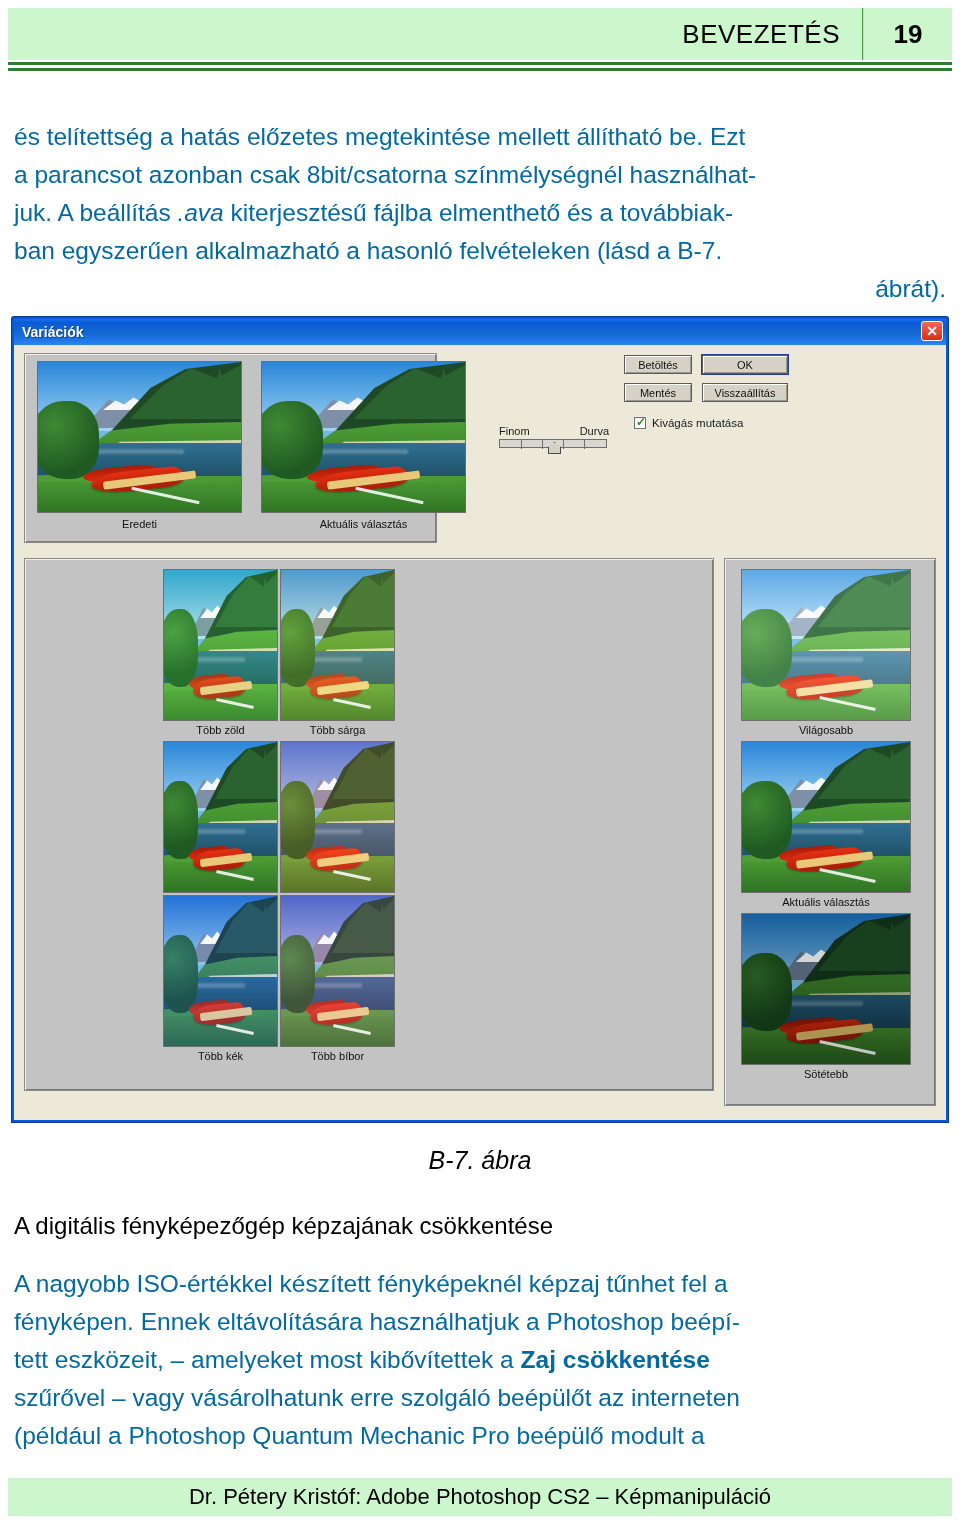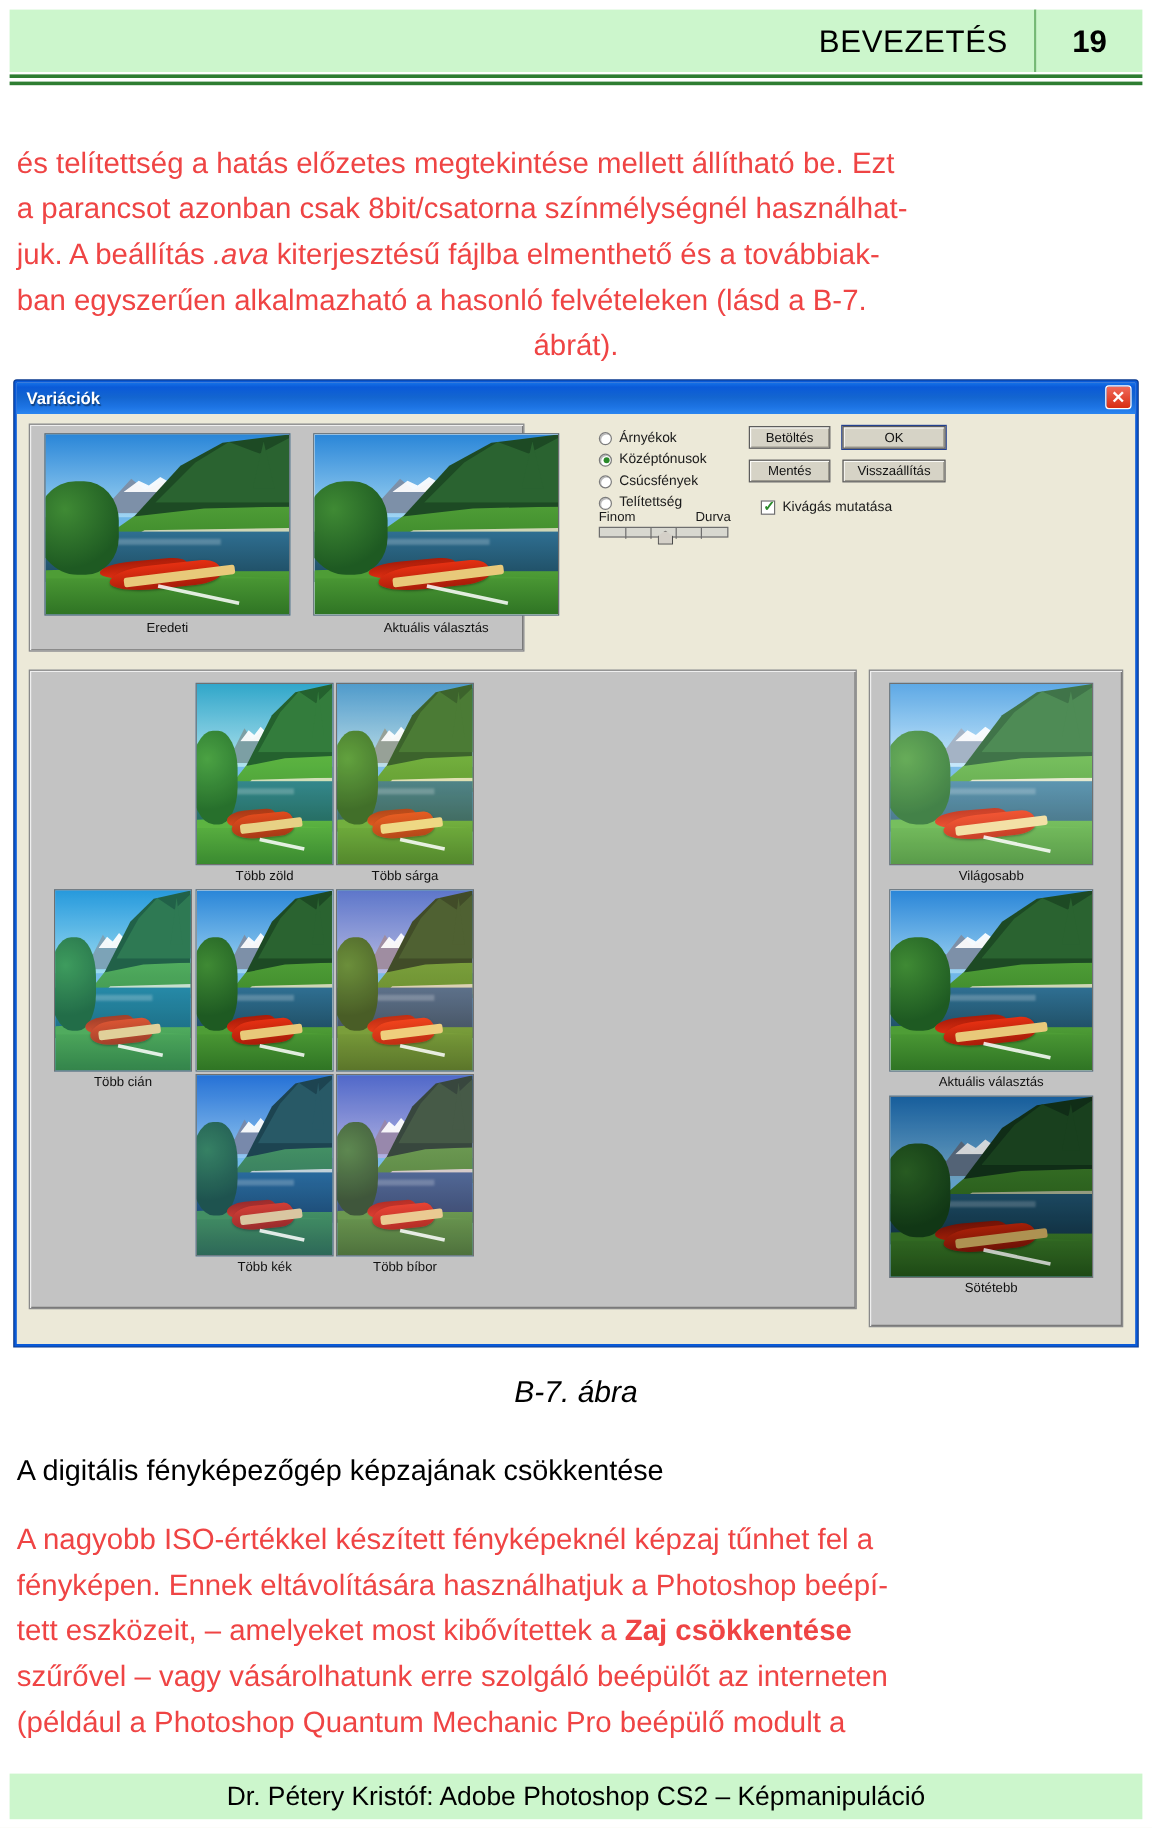--- a/index.html
+++ b/index.html
@@ -35,26 +35,26 @@
   .rule-a { height:3px; background:#2e7d32; }
   .rule-gap { height:3px; background:#ffffff; }
   .rule-b { height:3px; background:#2e7d32; }
 
   
   .para {
     position: absolute;
     font-size: 24.5px;
     line-height: 38px;
     text-align: justify;
-    color: #ef4444;
+    color: #0369a1;
   }
   .para .it { font-style: italic; }
   .para .bd { font-weight: bold; }
   #intro-para { left: 14px; top: 118px; width: 932px; }
-  #intro-para .lastline { text-align: center; }
+  #intro-para .lastline { text-align: right; }
 
   
   .fig-caption {
     position: absolute; left: 0; top: 1146px; width: 960px;
     text-align: center; font-style: italic; font-size: 25px;
   }
 
   
   .section-heading {
     position: absolute; left: 14px; top: 1212px; width: 932px;
@@ -365,38 +365,20 @@
             <div class="paddle"></div>
             <div class="oar"></div>
           <div class="veil"></div>
         </div>
         <div class="pv-label">Aktuális választás</div>
       </div>
     </div>
 
     <div class="controls">
 
-      <div class="radio-group">
-        <div class="radio-row">
-          <span class="radio-dot"></span>
-          <span class="radio-label">Árnyékok</span>
-        </div>
-        <div class="radio-row checked">
-          <span class="radio-dot"></span>
-          <span class="radio-label">Középtónusok</span>
-        </div>
-        <div class="radio-row">
-          <span class="radio-dot"></span>
-          <span class="radio-label">Csúcsfények</span>
-        </div>
-        <div class="radio-row">
-          <span class="radio-dot"></span>
-          <span class="radio-label">Telítettség</span>
-        </div>
-      </div>
 
       <div class="slider-wrap">
         <div class="slider-ends">
           <span>Finom</span>
           <span>Durva</span>
         </div>
         <div class="slider-track">
           <span class="tick" style="left:21px;"></span>
           <span class="tick" style="left:42px;"></span>
           <span class="tick" style="left:63px;"></span>
@@ -463,42 +445,20 @@
             <div class="bush"></div>
           <div class="canoe2"></div>
             <div class="canoe"></div>
             <div class="paddle"></div>
             <div class="oar"></div>
           <div class="veil"></div>
         </div>
         <div class="vlabel">Több sárga</div>
       </div>
 
-      <div class="vcell g-c1 g-r2">
-        <div class="vimg photo" style="--sky1:#1f8ed8;--sky2:#9ad8ef;--mtn:#7898ad;--forest:#1a4f30;--forest2:#276a3c;--grass1:#4aa248;--grass2:#3d8d3c;--grass3:#2d7633;--shore:#c5dbc8;--water1:#1f7c9c;--water2:#155c72;--bush1:#389048;--bush2:#1b5c30;--canoe1:#d94118;--canoe2:#9c2a0e;--paddle:#dfcb8d;--veil:rgba(60,200,230,.13);--veilmode:screen;">
-          <div class="sky"></div>
-            <div class="mtn"></div>
-            <div class="snow"></div>
-          <div class="ridge"></div>
-            <div class="ridge2"></div>
-            <div class="tree"></div>
-          <div class="meadow"></div>
-            <div class="shore"></div>
-            <div class="water"></div>
-          <div class="waterglint"></div>
-            <div class="bank"></div>
-            <div class="bush"></div>
-          <div class="canoe2"></div>
-            <div class="canoe"></div>
-            <div class="paddle"></div>
-            <div class="oar"></div>
-          <div class="veil"></div>
-        </div>
-        <div class="vlabel">Több cián</div>
-      </div>
 
       <div class="vcell g-c2 g-r2 selected">
         <div class="vimg photo" style="--sky1:#2a86d8;--sky2:#9fd4f2;--mtn:#7d90a8;--forest:#1d4a24;--forest2:#2a6330;--grass1:#4e9d36;--grass2:#3f8a2c;--grass3:#2f7424;--shore:#cfd6b5;--water1:#2f6f92;--water2:#1d4a5e;--bush1:#3f8a34;--bush2:#1e5a22;--canoe1:#e53012;--canoe2:#a81c09;--paddle:#e8c97a;--veil:transparent;">
           <div class="sky"></div>
             <div class="mtn"></div>
             <div class="snow"></div>
           <div class="ridge"></div>
             <div class="ridge2"></div>
             <div class="tree"></div>
           <div class="meadow"></div>

